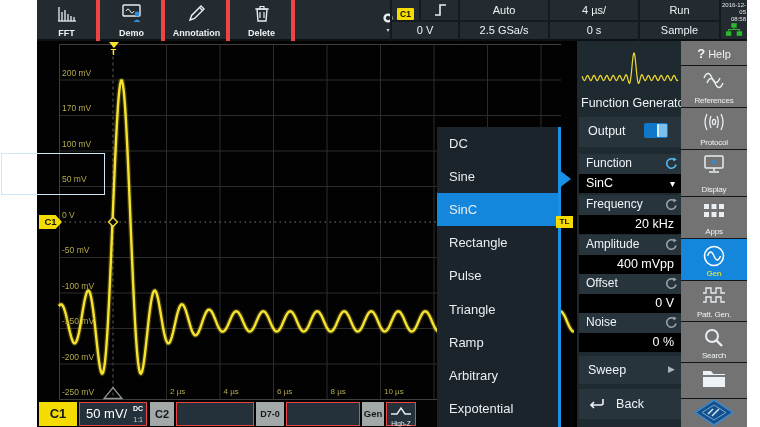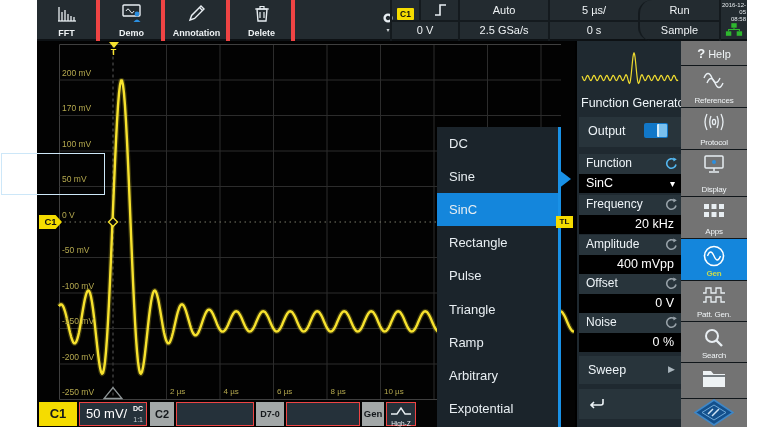--- a/index.html
+++ b/index.html
@@ -128,26 +128,26 @@
       <div class="trow" style="top:21px;">0 V</div>
     </div>
 
     <div class="tcell" style="left:421px;width:90px;">
       <div class="trow" style="top:1px;">Auto</div>
       <div class="sep"></div>
       <div class="trow" style="top:21px;">2.5 GSa/s</div>
     </div>
 
     <div class="tcell" style="left:511px;width:90px;">
-      <div class="trow" style="top:1px;">5 µs/</div>
+      <div class="trow" style="top:1px;">4 µs/</div>
       <div class="sep"></div>
       <div class="trow" style="top:21px;">0 s</div>
     </div>
 
-    <div class="tcell" style="left:601px;width:81px;border-radius:14px;">
+    <div class="tcell" style="left:601px;width:81px;">
       <div class="trow" style="top:1px;">Run</div>
       <div class="sep"></div>
       <div class="trow" style="top:21px;">Sample</div>
     </div>
 
     <div class="tcell" style="left:682px;width:28px;border-left:2px solid #141a1e;">
       <div class="abs" style="left:0;right:1px;top:2px;text-align:right;font-size:6px;line-height:7px;color:#e6ebee;">
         <div>2016-12-05</div>
         <div>08:58</div>
       </div>
@@ -294,20 +294,21 @@
 
     <div class="prow" style="top:315px;height:28px;">
       <span style="position:absolute;left:9px;top:7px;font-size:12.5px;">Sweep</span>
       <span style="position:absolute;right:6px;top:8px;font-size:9px;color:#aab6bd;">▶</span>
     </div>
 
     <div class="prow" style="top:348px;height:30px;">
       <svg width="18" height="13" viewBox="0 0 18 13" style="position:absolute;left:8px;top:9px;">
         <path d="M16,1 v4 a2,2 0 0 1 -2,2 H4 M7,4 L4,7 L7,10" fill="none" stroke="#eef4f8" stroke-width="1.6"></path>
       </svg>
+      <span style="position:absolute;left:0;right:0;top:8px;text-align:center;font-size:12.5px;">Back</span>
     </div>
   </div>
   <div id="fn-group-border" style="top: 153px; height: 42px;"></div>
 
   <div id="sidebar">
       <div class="sb-item" style="top: 0px; height: 25px;">
         <div class="sb-help"><b>?</b><span>Help</span></div>
       </div>
       <div class="sb-item" style="top: 25px; height: 42px;">
         <div class="sic"><svg width="26" height="20" viewBox="0 0 26 20">

